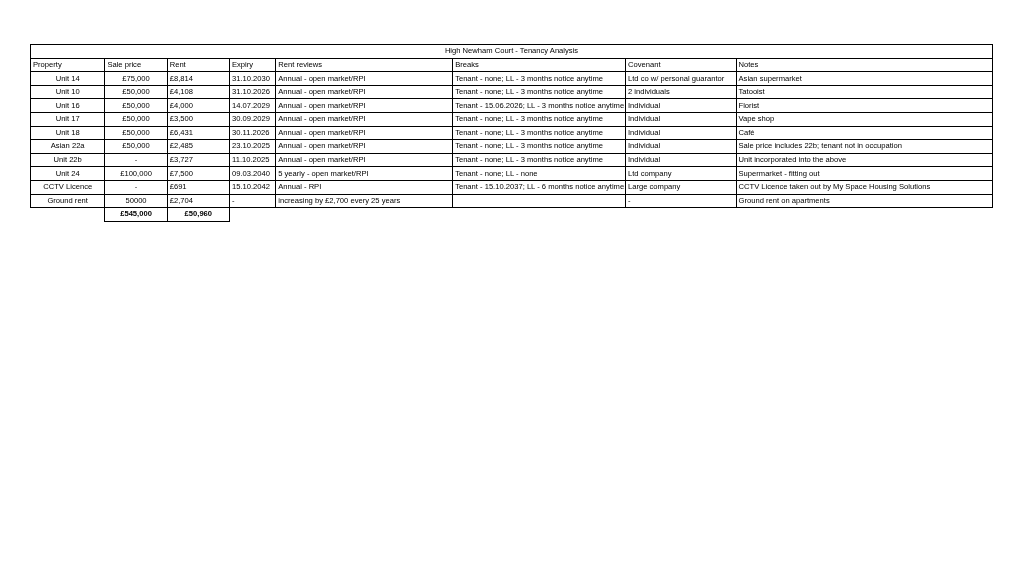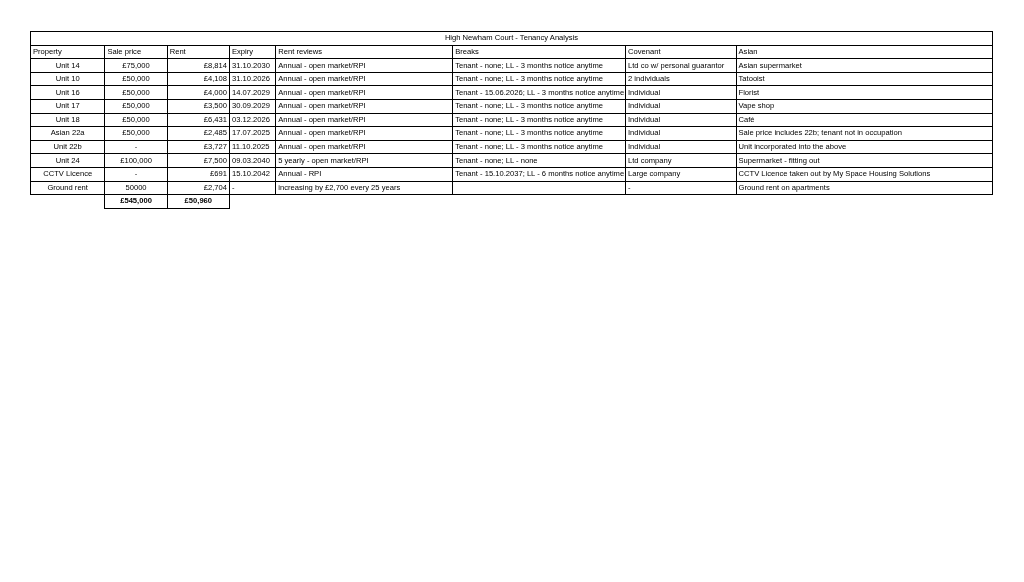--- a/index.html
+++ b/index.html
@@ -19,40 +19,41 @@
     left: 30px;
     top: 31px;
     width: 963px;
   }
   table.tenancy {
     border-collapse: collapse;
     table-layout: fixed;
     width: 963px;
     font-size: 7.6px;
     line-height: 1.05;
+    margin-top: 13px;
   }
   table.tenancy td {
     border: 1px solid #000000;
     padding: 1px 2px 1px 2px;
     height: 10.6px;
     vertical-align: middle;
     white-space: nowrap;
     overflow: hidden;
   }
   .title-cell {
     text-align: center;
     font-size: 7.6px;
   }
   .header-row td {
     font-size: 7.6px;
     text-align: left;
   }
   .c-prop { width: 74px; text-align: center; }
   .c-sale { width: 62px; text-align: center; }
-  .c-rent { width: 62px; text-align: right; }
+  .c-rent { width: 62px; text-align: left; }
   .c-exp  { width: 46px; text-align: left; }
   .c-rev  { width: 176px; text-align: left; }
   .c-brk  { width: 172px; text-align: left; }
   .c-cov  { width: 110px; text-align: left; }
   .c-note { width: 255px; text-align: left; }
 
   .header-row .c-prop,
   .header-row .c-sale,
   .header-row .c-rent { text-align: left; }
 
@@ -84,21 +85,21 @@
         <td class="title-cell" colspan="8">High Newham Court - Tenancy Analysis</td>
       </tr>
       <tr class="header-row">
         <td class="c-prop">Property</td>
         <td class="c-sale">Sale price</td>
         <td class="c-rent">Rent</td>
         <td class="c-exp">Expiry</td>
         <td class="c-rev">Rent reviews</td>
         <td class="c-brk">Breaks</td>
         <td class="c-cov">Covenant</td>
-        <td class="c-note">Asian</td>
+        <td class="c-note">Notes</td>
       </tr>
 
       <tr>
         <td class="c-prop">Unit 14</td>
         <td class="c-sale">£75,000</td>
         <td class="c-rent">£8,814</td>
         <td class="c-exp">31.10.2030</td>
         <td class="c-rev">Annual - open market/RPI</td>
         <td class="c-brk">Tenant - none; LL - 3 months notice anytime</td>
         <td class="c-cov">Ltd co w/ personal guarantor</td>
@@ -135,32 +136,32 @@
         <td class="c-rev">Annual - open market/RPI</td>
         <td class="c-brk">Tenant - none; LL - 3 months notice anytime</td>
         <td class="c-cov">Individual</td>
         <td class="c-note">Vape shop</td>
       </tr>
 
       <tr>
         <td class="c-prop">Unit 18</td>
         <td class="c-sale">£50,000</td>
         <td class="c-rent">£6,431</td>
-        <td class="c-exp">03.12.2026</td>
+        <td class="c-exp">30.11.2026</td>
         <td class="c-rev">Annual - open market/RPI</td>
         <td class="c-brk">Tenant - none; LL - 3 months notice anytime</td>
         <td class="c-cov">Individual</td>
         <td class="c-note">Café</td>
       </tr>
 
       <tr>
         <td class="c-prop">Asian 22a</td>
         <td class="c-sale">£50,000</td>
         <td class="c-rent">£2,485</td>
-        <td class="c-exp">17.07.2025</td>
+        <td class="c-exp">23.10.2025</td>
         <td class="c-rev">Annual - open market/RPI</td>
         <td class="c-brk">Tenant - none; LL - 3 months notice anytime</td>
         <td class="c-cov">Individual</td>
         <td class="c-note">Sale price includes 22b; tenant not in occupation</td>
       </tr>
 
       <tr>
         <td class="c-prop">Unit 22b</td>
         <td class="c-sale">-</td>
         <td class="c-rent">£3,727</td>

